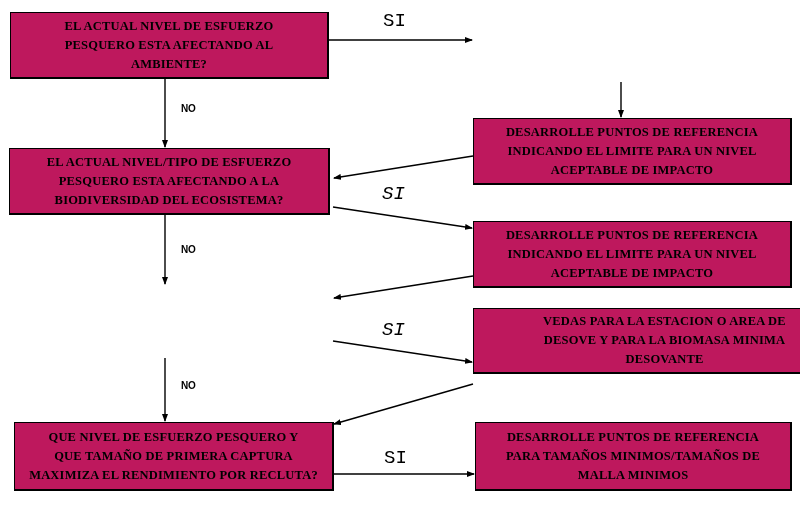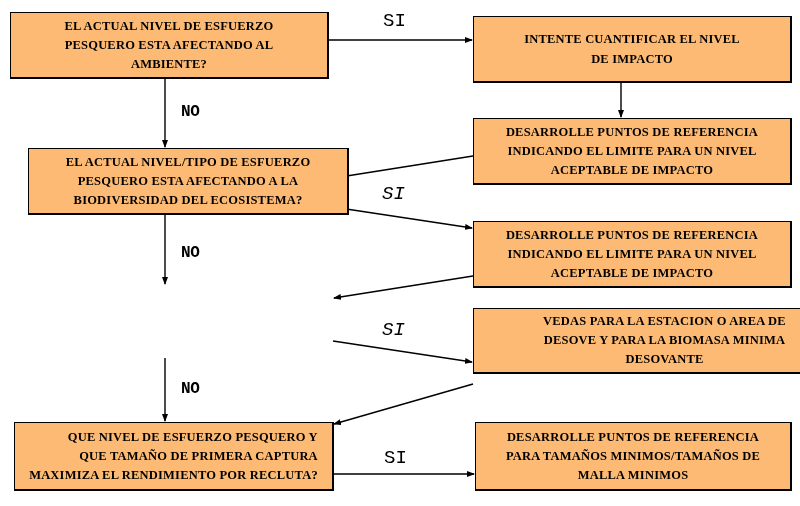--- a/index.html
+++ b/index.html
@@ -19,21 +19,21 @@
       position: absolute;
       left: 0; top: 0;
       width: 800px; height: 506px;
     }
     .box {
       position: absolute;
       box-sizing: border-box;
       border: 1.5px solid #000;
       border-bottom-width: 2.5px;
       border-right-width: 2px;
-      background: #fdba74;
+      background: #be185d;
       display: flex;
       align-items: center;
       justify-content: center;
       text-align: center;
       padding: 2px 6px;
     }
     .box span {
       font-weight: bold;
       font-size: 12.5px;
       line-height: 19px;
@@ -43,22 +43,22 @@
     .box.left span { font-size: 12.5px; }
     .label-si {
       position: absolute;
       font-family: Liberation Mono, monospace;
       font-size: 19px;
       font-weight: normal;
     }
     .label-si.italic { font-style: italic; }
     .label-no {
       position: absolute;
-      font-family: Liberation Mono, monospace;
-      font-size: 16px;
+      font-family: Liberation Sans, sans-serif;
+      font-size: 10px;
       font-weight: bold;
       letter-spacing: -0.3px;
     }
     svg line { stroke: #000; stroke-width: 1.4; }
   </style>
 </head>
 <body>
 
 <div id="canvas">
   <svg width="800" height="506" style="position:absolute;left:0;top:0;">
@@ -89,35 +89,31 @@
     <line x1="473" y1="384" x2="334" y2="424" marker-end="url(#arr)"></line>
 
     <line x1="333" y1="474" x2="474" y2="474" marker-end="url(#arr)"></line>
   </svg>
 
   <div class="box left" style="left:10px;top:12px;width:319px;height:67px;">
     <span>EL ACTUAL NIVEL DE ESFUERZO
 PESQUERO ESTA AFECTANDO AL
 AMBIENTE?</span>
   </div>
-  <div class="box left" style="left:28px;top:148px;width:321px;height:67px;">
+  <div class="box left" style="left:9px;top:148px;width:321px;height:67px;">
     <span>EL ACTUAL NIVEL/TIPO DE ESFUERZO
 PESQUERO ESTA AFECTANDO A LA
 BIODIVERSIDAD DEL ECOSISTEMA?</span>
   </div>
-  <div class="box left" style="left:14px;top:422px;width:320px;height:69px;text-align:right;">
+  <div class="box left" style="left:14px;top:422px;width:320px;height:69px;">
     <span>QUE NIVEL DE ESFUERZO PESQUERO Y
 QUE TAMAÑO DE PRIMERA CAPTURA
 MAXIMIZA EL RENDIMIENTO POR RECLUTA?</span>
   </div>
 
-  <div class="box right" style="left:473px;top:16px;width:319px;height:67px;">
-    <span style="line-height:20px;">INTENTE CUANTIFICAR EL NIVEL
-DE IMPACTO</span>
-  </div>
   <div class="box right" style="left:473px;top:118px;width:319px;height:67px;">
     <span>DESARROLLE PUNTOS DE REFERENCIA
 INDICANDO EL LIMITE PARA UN NIVEL
 ACEPTABLE DE IMPACTO</span>
   </div>
   <div class="box right" style="left:473px;top:221px;width:319px;height:67px;">
     <span>DESARROLLE PUNTOS DE REFERENCIA
 INDICANDO EL LIMITE PARA UN NIVEL
 ACEPTABLE DE IMPACTO</span>
   </div>

